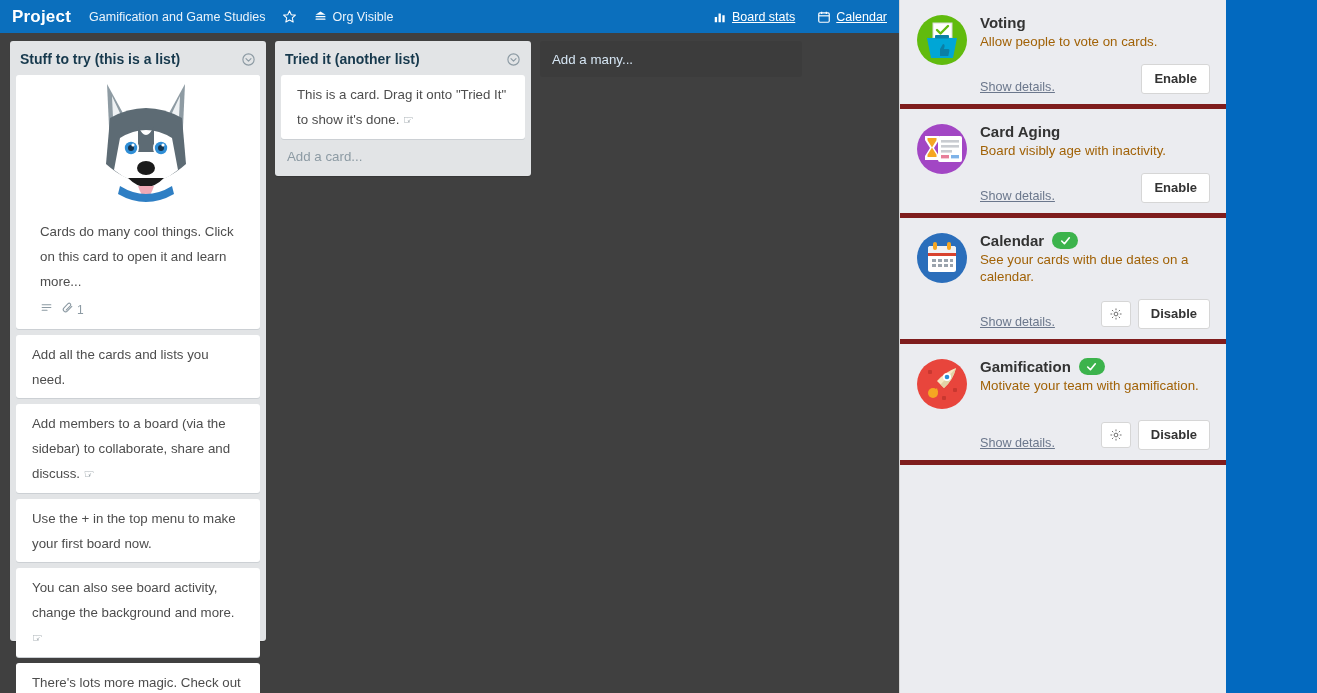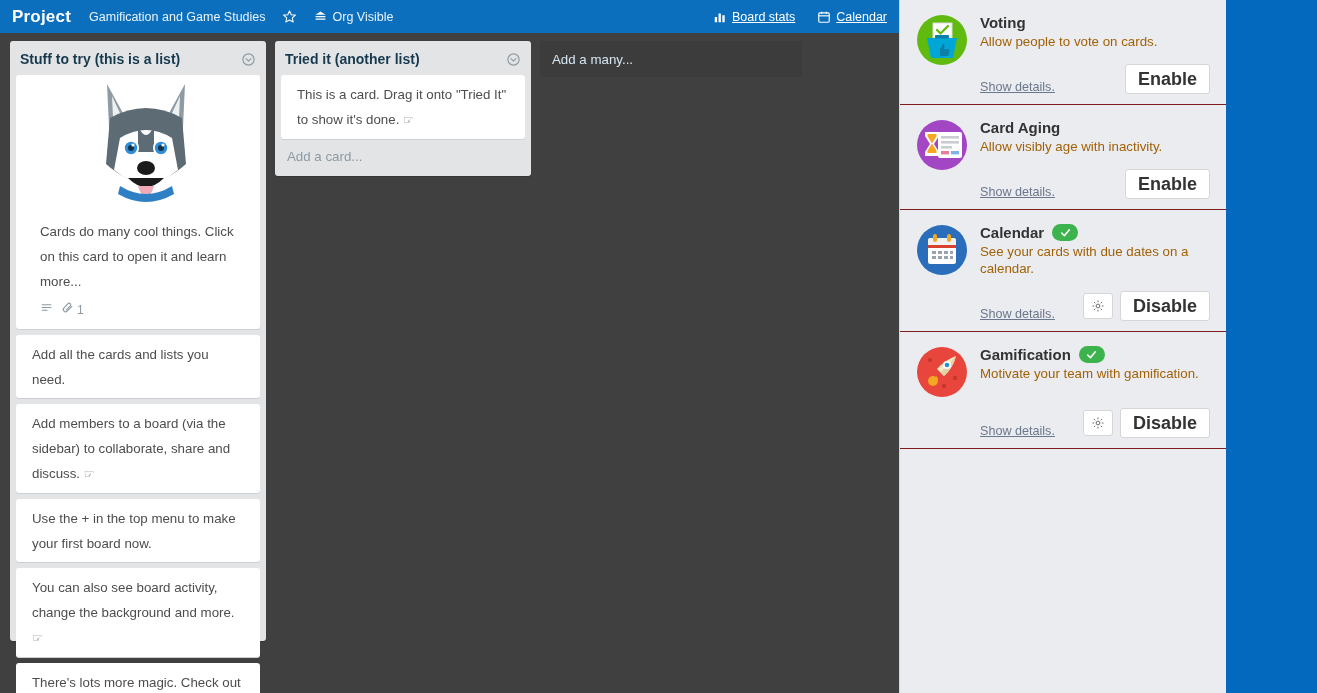--- a/index.html
+++ b/index.html
@@ -117,21 +117,21 @@
     background: #ebecf0;
   }
   #pu-title {
     flex: 1; text-align: center;
     font-size: 15px; font-weight: bold; color: #333;
   }
   .pu-nav { color: #6b6b6b; line-height: 0; cursor: pointer; width: 16px; }
   .pu-list { flex: 1; overflow: hidden; }
   .pu-item {
     display: flex; padding: 14px 16px 10px 16px;
-    border-bottom: 1px solid #7f1d1d;
+    border-bottom: 5px solid #7f1d1d;
     position: relative;
   }
   .pu-icon { flex: 0 0 52px; margin-right: 12px; }
   .pu-body { flex: 1; min-width: 0; }
   .pu-name-row { display: flex; align-items: center; gap: 8px; }
   .pu-name { font-size: 15px; font-weight: bold; color: #333; }
   .pu-check {
     width: 26px; height: 17px; border-radius: 9px;
     background: #3cb34c; display: inline-flex;
     align-items: center; justify-content: center;
@@ -145,21 +145,21 @@
     margin-top: 14px; min-height: 26px;
   }
   .pu-details {
     font-size: 12.6px; color: #6b778c;
     text-decoration: underline; cursor: pointer;
   }
   .pu-actions { margin-left: auto; display: flex; gap: 7px; align-items: center; }
   .btn {
     background: #fff; border: 1px solid #d6d6d6;
     border-radius: 3px;
-    font-size: 18px; font-weight: bold; color: #333;
+    font-size: 13px; font-weight: bold; color: #333;
     padding: 6px 12px; cursor: pointer;
     font-family: "Liberation Sans", sans-serif;
     line-height: 16px;
   }
   .btn-icon { padding: 5px 7px; color: #6b6b6b; line-height: 0; }
   .pu-footer-wide { margin-top: 26px; }
 </style>
 </head>
 <body>
 
@@ -385,21 +385,21 @@
             <rect x="25" y="32" width="8" height="3.4" fill="#e77f9a"></rect>
             <rect x="35" y="32" width="8" height="3.4" fill="#7fb3e8"></rect>
             <path d="M9 13 h14 v4 l-5 8 l5 8 v4 h-14 v-4 l5-8 l-5-8 z" fill="#ffffff"></path>
             <path d="M11.5 15 h9 v2.3 l-4.5 7.2 l4.5 7.2 v2.3 h-9 v-2.3 l4.5-7.2 l-4.5-7.2 z" fill="#f5a623"></path>
           </svg>
         </div>
         <div class="pu-body">
           <div class="pu-name-row">
             <span class="pu-name">Card Aging</span>
           </div>
-          <div class="pu-desc">Allow visibly age with inactivity.</div>
+          <div class="pu-desc">Board visibly age with inactivity.</div>
           <div class="pu-footer">
             <span class="pu-details">Show details.</span>
             <div class="pu-actions">
               <button class="btn">Enable</button>
             </div>
           </div>
         </div>
       </div>
 
       <div class="pu-item">

